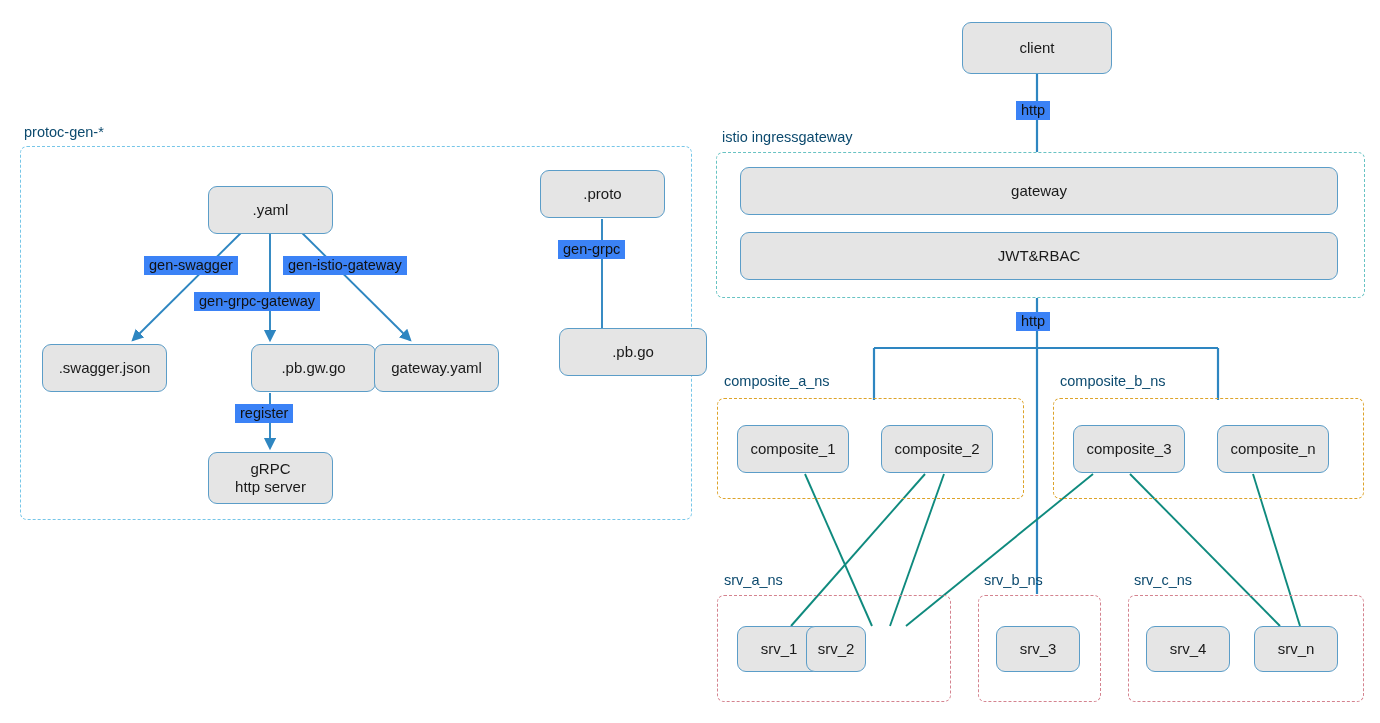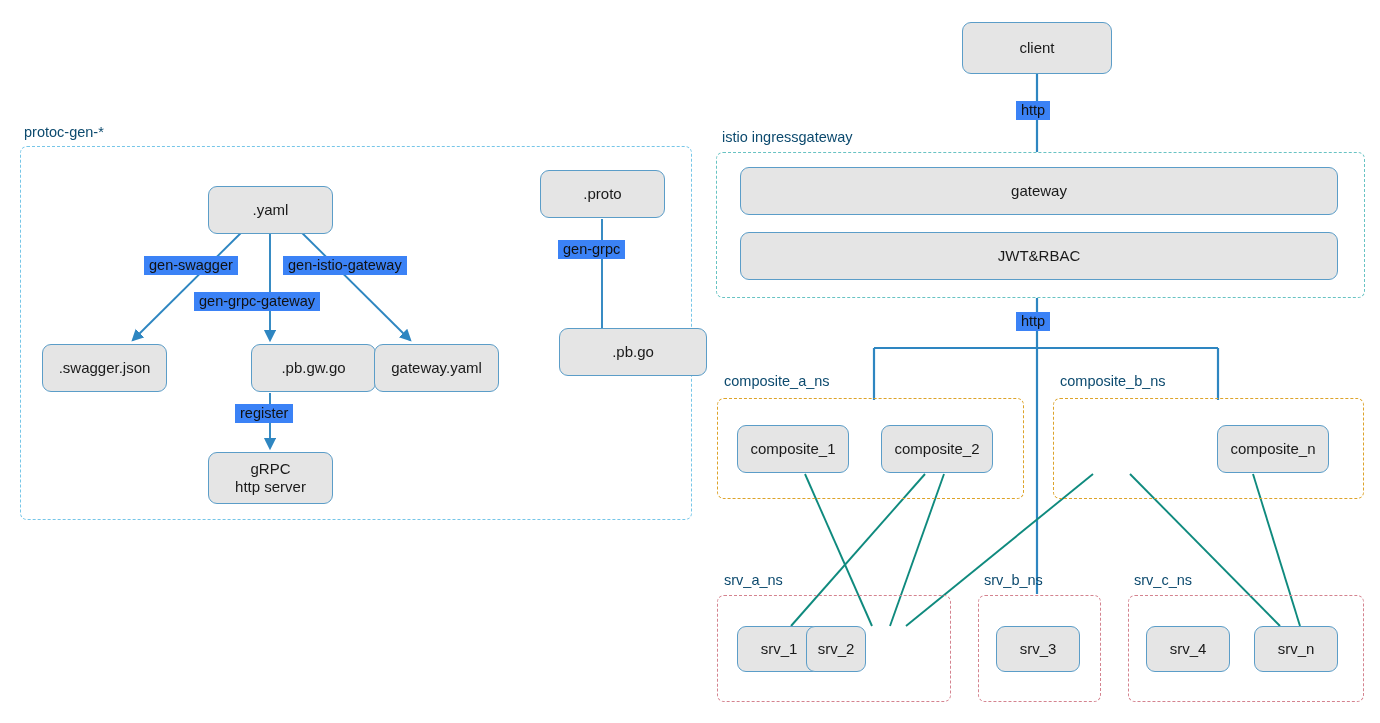--- a/index.html
+++ b/index.html
@@ -175,20 +175,21 @@
 
   <div class="group-label" style="left:724px; top:373px;">composite_a_ns</div>
   <div class="group orange" style="left:717px; top:398px; width:307px; height:101px;"></div>
 
   <div class="node" style="left:737px; top:425px; width:112px; height:48px;">composite_1</div>
   <div class="node" style="left:881px; top:425px; width:112px; height:48px;">composite_2</div>
 
   <div class="group-label" style="left:1060px; top:373px;">composite_b_ns</div>
   <div class="group orange" style="left:1053px; top:398px; width:311px; height:101px;"></div>
 
+  <div class="node" style="left:1073px; top:425px; width:112px; height:48px;">composite_3</div>
   <div class="node" style="left:1217px; top:425px; width:112px; height:48px;">composite_n</div>
 
   <div class="group-label" style="left:724px; top:572px;">srv_a_ns</div>
   <div class="group pink" style="left:717px; top:595px; width:234px; height:107px;"></div>
 
   <div class="node" style="left:737px; top:626px; width:84px; height:46px;">srv_1</div>
   <div class="node" style="left:806px; top:626px; width:60px; height:46px;">srv_2</div>
 
   <div class="group-label" style="left:984px; top:572px;">srv_b_ns</div>
   <div class="group pink" style="left:978px; top:595px; width:123px; height:107px;"></div>

